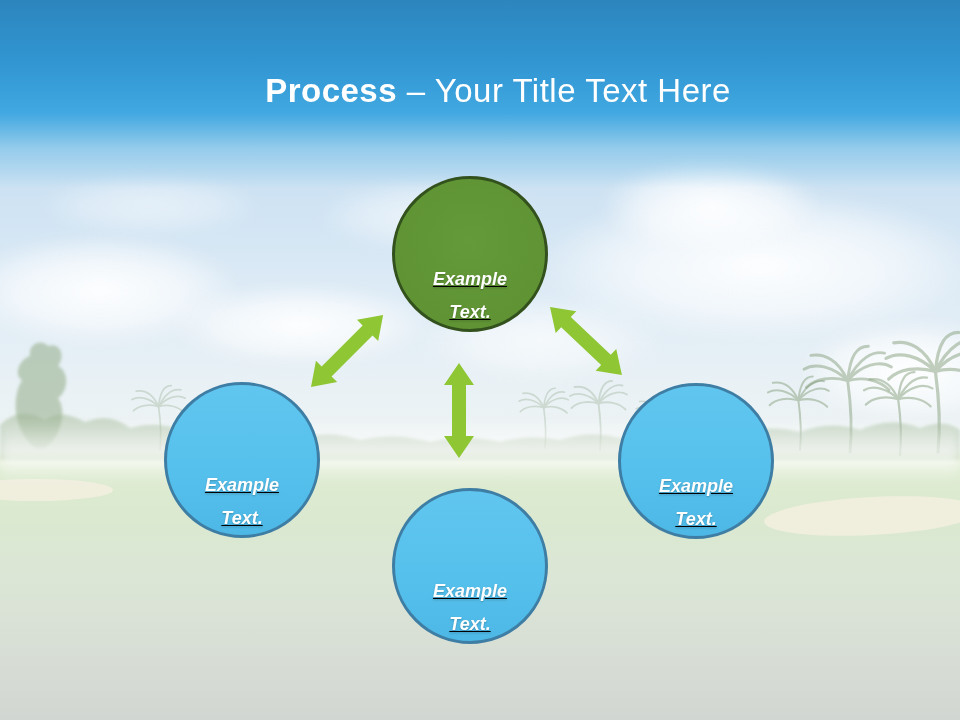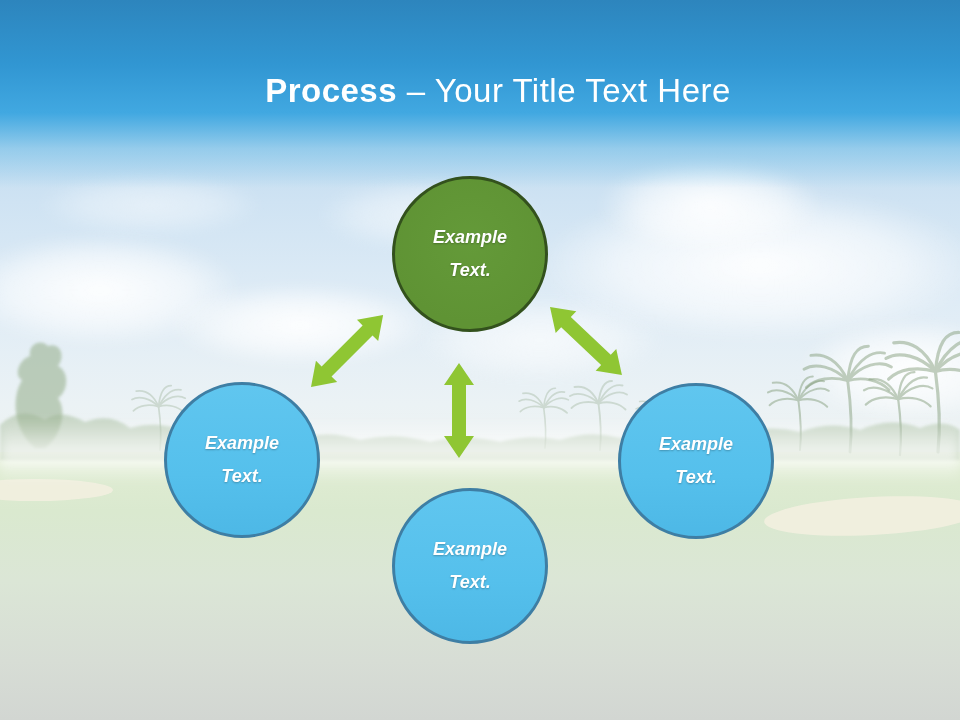--- a/index.html
+++ b/index.html
@@ -37,21 +37,21 @@
   }
   .title{
     position:absolute;left:0;top:54px;width:960px;margin:18px;
     text-align:center;color:var(--title-text,#ffffff);
     font-size:33px;font-weight:400;letter-spacing:.5px;
   }
   .title .tb{font-weight:700;}
   
   .node{
     position:absolute;width:156px;height:156px;border-radius:50%;
-    display:flex;align-items:center;justify-content:center;text-align:center;
+    display:flex;align-items:flex-end;justify-content:center;text-align:center;text-decoration:underline;
   }
   .node-green{
     background:radial-gradient(circle at 50% 42%,#649a39 0%,var(--green-node-fill,#5f9334) 70%);
     border:3.5px solid var(--green-node-border,#33511d);
   }
   .node-blue{
     background:linear-gradient(180deg,#60c6ef 0%,var(--blue-node-fill,#55c0ec) 60%,#4db8e6 100%);
     border:3px solid var(--blue-node-border,#3e7ea4);
   }
   .node-text{

